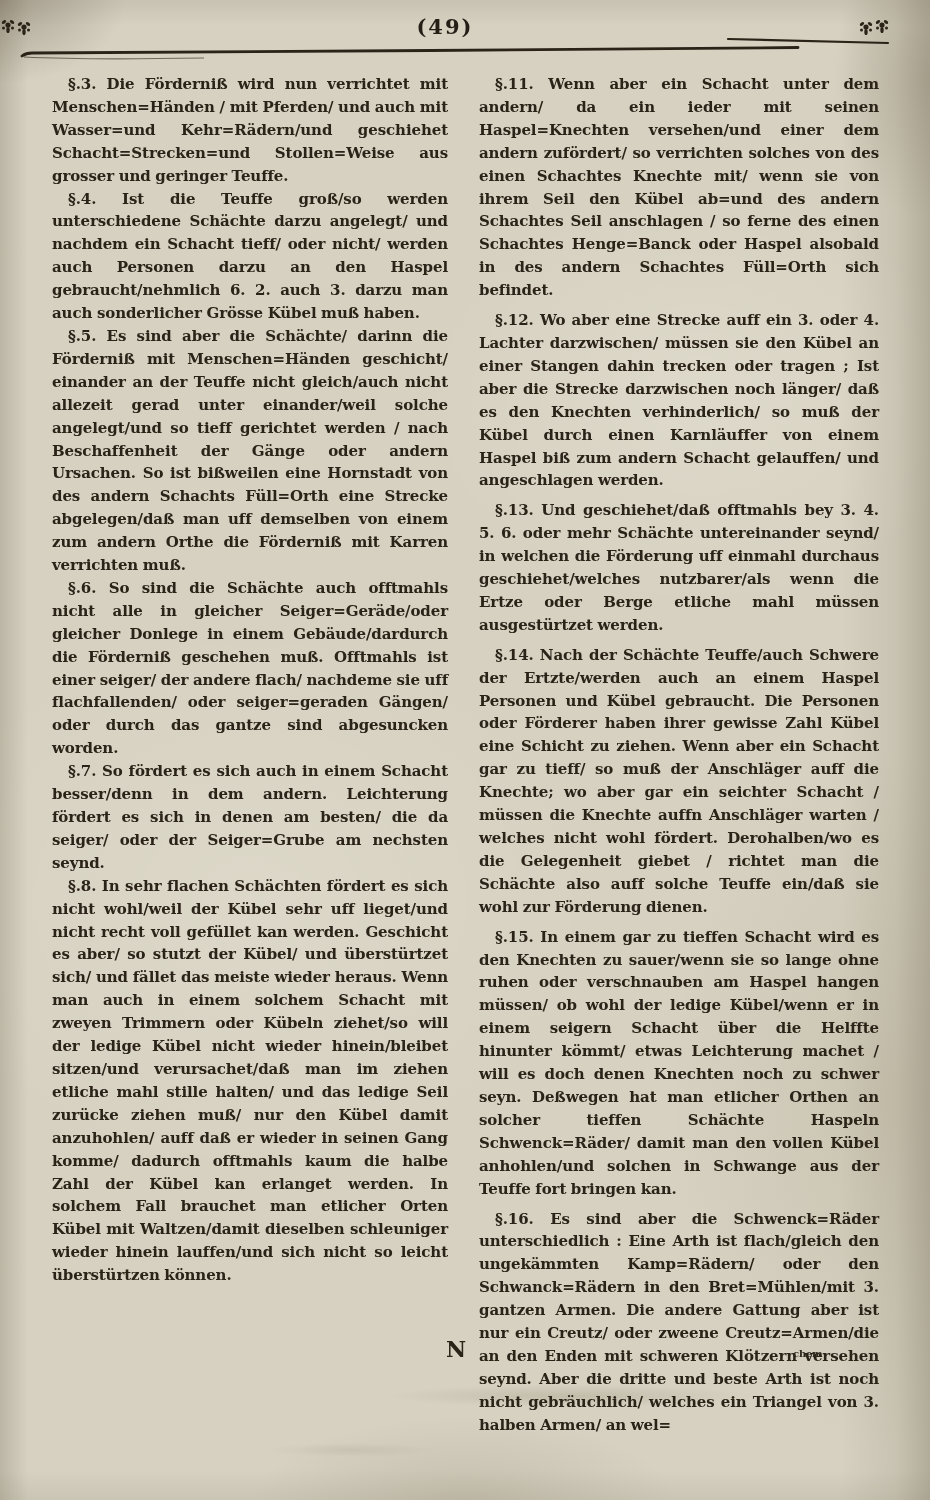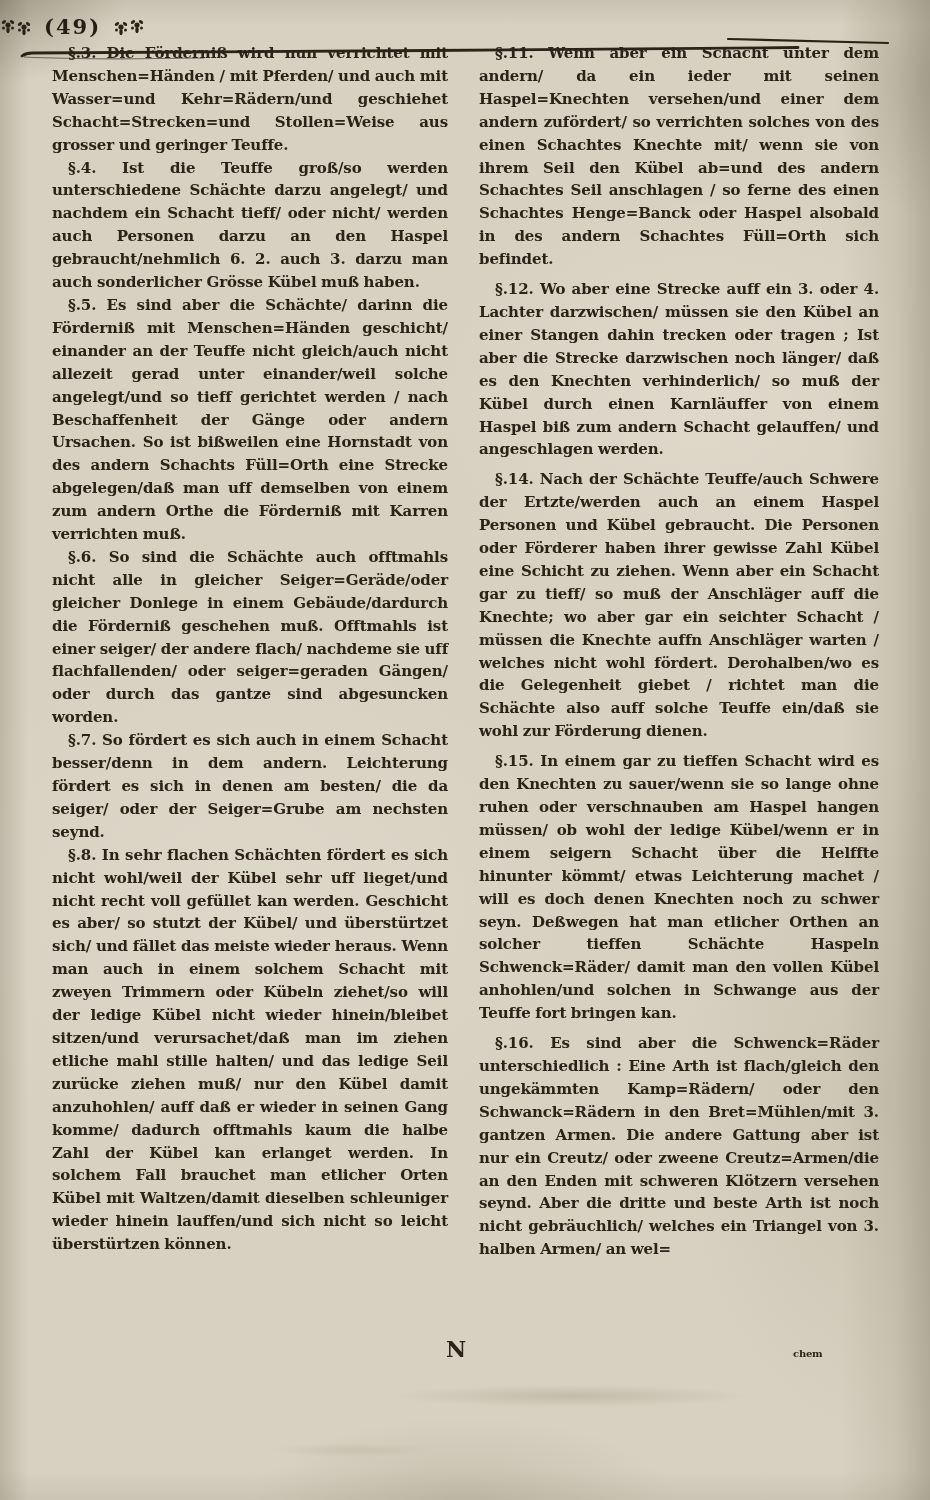--- a/index.html
+++ b/index.html
@@ -22,31 +22,31 @@
       radial-gradient(ellipse 400px 300px at 700px 400px, rgba(255,252,240,.20), rgba(255,252,240,0) 70%),
       radial-gradient(ellipse 500px 400px at 250px 900px, rgba(255,252,240,.16), rgba(255,252,240,0) 70%),
       radial-gradient(ellipse 300px 500px at 880px 1100px, rgba(150,138,112,.18), rgba(150,138,112,0) 70%),
       #d6d1c1;
     font-family:"DejaVu Serif","Liberation Serif",serif;
     color:#28211a;
   }
   
   #header{
     position:absolute;top:14px;left:0;width:890px;
-    display:flex;justify-content:flex-start;align-items:center;gap:10px;
+    display:flex;justify-content:space-between;align-items:center;gap:10px;
   }
   .pagenum{
     font-size:21px;font-weight:bold;letter-spacing:2px;color:#241e16;
   }
   .fleuron{display:inline-block;vertical-align:middle;}
   
   #rules{position:absolute;top:30px;left:0;}
   
   .col{
-    position:absolute;top:42px;
+    position:absolute;top:73px;
     font-size:15px;line-height:22.9px;font-weight:bold;
     letter-spacing:-0.1px;word-spacing:-0.5px;
     text-align:justify;color:#2b2318;
   }
   #col-left{left:52px;width:396px;}
   #col-right{left:479px;width:400px;}
   .col p{margin:0;text-indent:16px;}
   #col-right p{margin-bottom:7px;}
   #col-right p.cont{text-indent:0;}
   
@@ -111,20 +111,21 @@
     <p>§.4. Ist die Teuffe groß/so werden unterschiedene Schächte darzu angelegt/ und nachdem ein Schacht tieff/ oder nicht/ werden auch Personen darzu an den Haspel gebraucht/nehmlich 6. 2. auch 3. darzu man auch sonderlicher Grösse Kübel muß haben.</p>
     <p>§.5. Es sind aber die Schächte/ darinn die Förderniß mit Menschen=Händen geschicht/ einander an der Teuffe nicht gleich/auch nicht allezeit gerad unter einander/weil solche angelegt/und so tieff gerichtet werden / nach Beschaffenheit der Gänge oder andern Ursachen. So ist bißweilen eine Hornstadt von des andern Schachts Füll=Orth eine Strecke abgelegen/daß man uff demselben von einem zum andern Orthe die Förderniß mit Karren verrichten muß.</p>
     <p>§.6. So sind die Schächte auch offtmahls nicht alle in gleicher Seiger=Geräde/oder gleicher Donlege in einem Gebäude/dardurch die Förderniß geschehen muß. Offtmahls ist einer seiger/ der andere flach/ nachdeme sie uff flachfallenden/ oder seiger=geraden Gängen/ oder durch das gantze sind abgesuncken worden.</p>
     <p>§.7. So fördert es sich auch in einem Schacht besser/denn in dem andern. Leichterung fördert es sich in denen am besten/ die da seiger/ oder der Seiger=Grube am nechsten seynd.</p>
     <p>§.8. In sehr flachen Schächten fördert es sich nicht wohl/weil der Kübel sehr uff lieget/und nicht recht voll gefüllet kan werden. Geschicht es aber/ so stutzt der Kübel/ und überstürtzet sich/ und fället das meiste wieder heraus. Wenn man auch in einem solchem Schacht mit zweyen Trimmern oder Kübeln ziehet/so will der ledige Kübel nicht wieder hinein/bleibet sitzen/und verursachet/daß man im ziehen etliche mahl stille halten/ und das ledige Seil zurücke ziehen muß/ nur den Kübel damit anzuhohlen/ auff daß er wieder in seinen Gang komme/ dadurch offtmahls kaum die halbe Zahl der Kübel kan erlanget werden. In solchem Fall brauchet man etlicher Orten Kübel mit Waltzen/damit dieselben schleuniger wieder hinein lauffen/und sich nicht so leicht überstürtzen können.</p>
   </div>
 
   <div id="col-right" class="col">
     <p>§.11. Wenn aber ein Schacht unter dem andern/ da ein ieder mit seinen Haspel=Knechten versehen/und einer dem andern zufördert/ so verrichten solches von des einen Schachtes Knechte mit/ wenn sie von ihrem Seil den Kübel ab=und des andern Schachtes Seil anschlagen / so ferne des einen Schachtes Henge=Banck oder Haspel alsobald in des andern Schachtes Füll=Orth sich befindet.</p>
     <p>§.12. Wo aber eine Strecke auff ein 3. oder 4. Lachter darzwischen/ müssen sie den Kübel an einer Stangen dahin trecken oder tragen ; Ist aber die Strecke darzwischen noch länger/ daß es den Knechten verhinderlich/ so muß der Kübel durch einen Karnläuffer von einem Haspel biß zum andern Schacht gelauffen/ und angeschlagen werden.</p>
+    <p>§.13. Und geschiehet/daß offtmahls bey 3. 4. 5. 6. oder mehr Schächte untereinander seynd/ in welchen die Förderung uff einmahl durchaus geschiehet/welches nutzbarer/als wenn die Ertze oder Berge etliche mahl müssen ausgestürtzet werden.</p>
     <p>§.14. Nach der Schächte Teuffe/auch Schwere der Ertzte/werden auch an einem Haspel Personen und Kübel gebraucht. Die Personen oder Förderer haben ihrer gewisse Zahl Kübel eine Schicht zu ziehen. Wenn aber ein Schacht gar zu tieff/ so muß der Anschläger auff die Knechte; wo aber gar ein seichter Schacht / müssen die Knechte auffn Anschläger warten / welches nicht wohl fördert. Derohalben/wo es die Gelegenheit giebet / richtet man die Schächte also auff solche Teuffe ein/daß sie wohl zur Förderung dienen.</p>
     <p>§.15. In einem gar zu tieffen Schacht wird es den Knechten zu sauer/wenn sie so lange ohne ruhen oder verschnauben am Haspel hangen müssen/ ob wohl der ledige Kübel/wenn er in einem seigern Schacht über die Helffte hinunter kömmt/ etwas Leichterung machet / will es doch denen Knechten noch zu schwer seyn. Deßwegen hat man etlicher Orthen an solcher tieffen Schächte Haspeln Schwenck=Räder/ damit man den vollen Kübel anhohlen/und solchen in Schwange aus der Teuffe fort bringen kan.</p>
     <p>§.16. Es sind aber die Schwenck=Räder unterschiedlich : Eine Arth ist flach/gleich den ungekämmten Kamp=Rädern/ oder den Schwanck=Rädern in den Bret=Mühlen/mit 3. gantzen Armen. Die andere Gattung aber ist nur ein Creutz/ oder zweene Creutz=Armen/die an den Enden mit schweren Klötzern versehen seynd. Aber die dritte und beste Arth ist noch nicht gebräuchlich/ welches ein Triangel von 3. halben Armen/ an wel=</p>
   </div>
 
   <div id="sig">N</div>
   <div id="catch">chem</div>
 
 </div>
 

